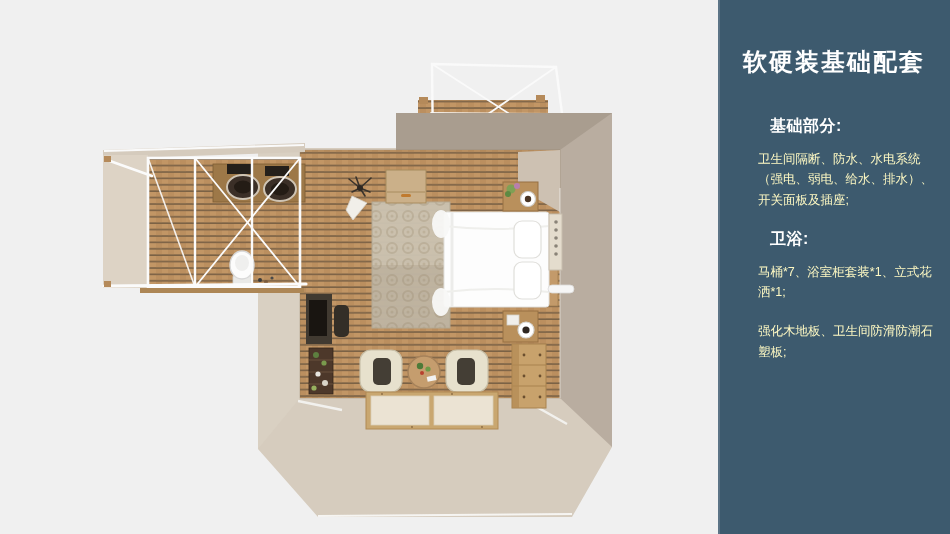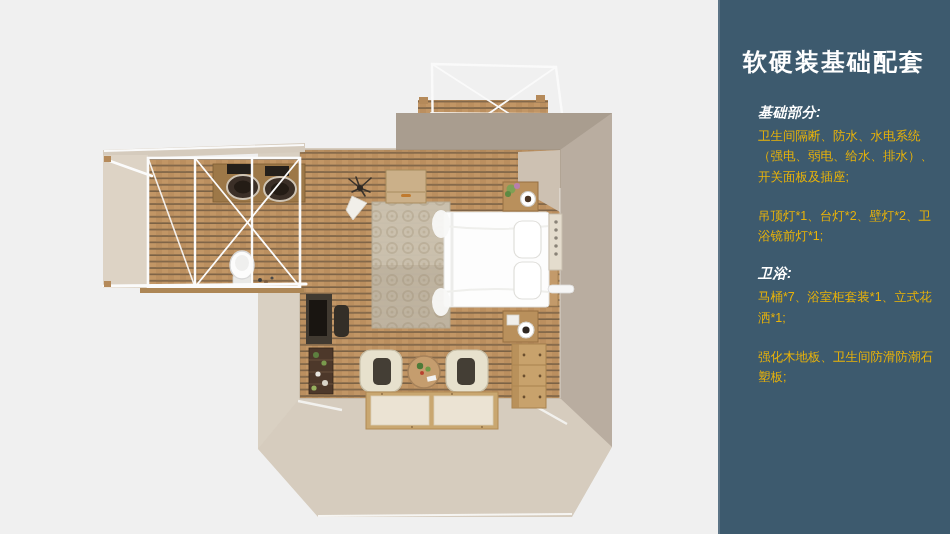--- a/index.html
+++ b/index.html
@@ -14,24 +14,24 @@
     background:#3d5a6e;border-left:2px solid #5c7486;box-sizing:border-box;
     color:#ffffff;
   }
   .panel h1{
     margin:0;padding:46px 6px 0 4px;font-size:24px;font-weight:bold;
     text-align:center;letter-spacing:2px;color:#ffffff;
   }
   .panel .sections{padding:26px 14px 0 38px;}
   .panel section{margin:0 0 19px 0;}
   .panel h2{
-    margin:0;font-size:14px;font-weight:bold;letter-spacing:0.5px;color:#ffffff;font-style:italic;
+    margin:12px;font-size:16px;font-weight:bold;letter-spacing:0.5px;color:#ffffff;
   }
   .panel p{
-    margin:4px 0 0 0;font-size:12.5px;line-height:1.62;color:#eab308;
+    margin:4px 0 0 0;font-size:12.5px;line-height:1.62;color:#fef9c3;
     word-break:break-all;
   }
 </style>
 </head>
 <body>
 
 <div class="stage">
 
   <svg class="plan" width="718" height="534" viewBox="0 0 718 534" xmlns="http://www.w3.org/2000/svg">
     <defs>
@@ -256,21 +256,20 @@
   </svg>
 
   <aside class="panel">
     <h1>软硬装基础配套</h1>
     <div class="sections">
       <section>
         <h2>基础部分:</h2>
         <p>卫生间隔断、防水、水电系统（强电、弱电、给水、排水）、开关面板及插座;</p>
       </section>
       <section>
-        <p>吊顶灯*1、台灯*2、壁灯*2、卫浴镜前灯*1;</p>
       </section>
       <section>
         <h2>卫浴:</h2>
         <p>马桶*7、浴室柜套装*1、立式花洒*1;</p>
       </section>
       <section>
         <p>强化木地板、卫生间防滑防潮石塑板;</p>
       </section>
     </div>
   </aside>

